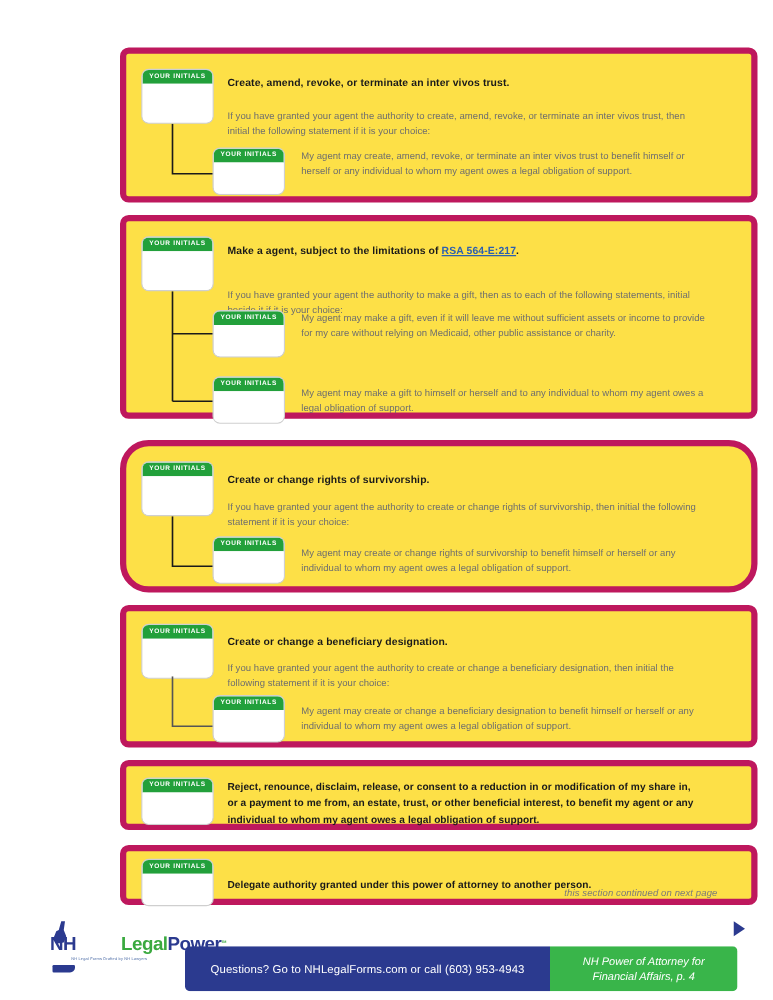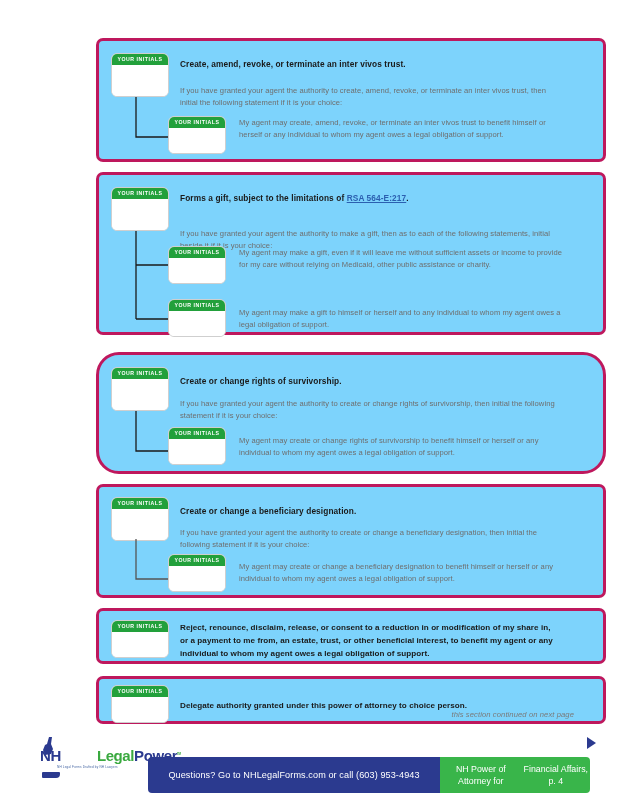--- a/index.html
+++ b/index.html
@@ -18,23 +18,23 @@
     width: 618px;
     height: 800px;
     padding: 0;
   }
 
   
   .card {
     position: absolute;
     left: 96px;
     width: 510px;
-    border: 3px solid #be185d;
+    border: 5px solid #be185d;
     border-radius: 7px;
-    background: #7dd3fc;
+    background: #fde047;
   }
 
   
   .initials-box {
     position: absolute;
     width: 56px;
     border: 1px solid #cfcfcf;
     border-radius: 6px;
     background: #ffffff;
     overflow: hidden;
@@ -143,26 +143,27 @@
     align-items: center;
     justify-content: center;
     font-size: 9.1px;
     letter-spacing: 0.1px;
   }
   .footer-right {
     background: #39b54a;
     color: #ffffff;
     flex: 1;
     display: flex;
-    flex-direction: row;
+    flex-direction: column;
     align-items: center;
     justify-content: center;
     font-size: 8.8px;
     line-height: 1.42;
     text-align: center;
+    font-style: italic;
   }
 
   
   .logo {
     position: absolute;
     left: 40px;
     top: 748px;
     width: 104px;
   }
   .logo-main {
@@ -233,21 +234,21 @@
   </div>
 
   <div class="card" style="top:172px; height:163px;">
 
     <div class="initials-box lg" style="left:12px; top:12px;">
       <div class="initials-header">YOUR INITIALS</div>
       <div class="initials-field"></div>
     </div>
 
     <div class="heading" style="left:81px; top:18px; width:390px;">
-      <span>Forms a gift, subject to the limitations of </span><span class="rsa-link">RSA 564-E:217</span><span>.</span>
+      <span>Make a agent, subject to the limitations of </span><span class="rsa-link">RSA 564-E:217</span><span>.</span>
     </div>
 
     <div class="intro" style="left:81px; top:53px; width:383px;">If you have granted your agent the authority to make a gift, then as to each of the following statements, initial beside it if it is your choice:</div>
 
     <svg class="connector" style="left:34px; top:56px;" width="60" height="100" viewBox="0 0 60 100">
       <path d="M3,0 L3,88" stroke="#1a1a1a" stroke-width="1.3" fill="none"></path>
       <path d="M3,34 L40,34" stroke="#1a1a1a" stroke-width="1.3" fill="none"></path>
       <polygon points="40,29.6 50,34 40,38.4" fill="#1a1a1a"></polygon>
       <path d="M3,88 L40,88" stroke="#1a1a1a" stroke-width="1.3" fill="none"></path>
       <polygon points="40,83.6 50,88 40,92.4" fill="#1a1a1a"></polygon>
@@ -326,21 +327,21 @@
     <div class="inline-heading" style="left:81px; top:10px; width:380px;">Reject, renounce, disclaim, release, or consent to a reduction in or modification of my share in, or a payment to me from, an estate, trust, or other beneficial interest, to benefit my agent or any individual to whom my agent owes a legal obligation of support.</div>
   </div>
 
   <div class="card" style="top:676px; height:48px;">
 
     <div class="initials-box sm" style="left:12px; top:6px;">
       <div class="initials-header">YOUR INITIALS</div>
       <div class="initials-field"></div>
     </div>
 
-    <div class="inline-heading" style="left:81px; top:20px; width:400px;">Delegate authority granted under this power of attorney to choice person.</div>
+    <div class="inline-heading" style="left:81px; top:20px; width:400px;">Delegate authority granted under this power of attorney to another person.</div>
   </div>
 
   <div class="continued-note">this section continued on next page</div>
   <div class="continued-arrow"></div>
 
   <div class="logo">
     <svg class="logo-mark" width="16" height="20" viewBox="0 0 16 20">
       <path d="M9,1 L12,1 L11,8 L13,13 L11,18 L5,19 L3,14 L5,9 L7,8 Z" fill="#2b3a8f"></path>
     </svg>
     <div class="logo-main">

